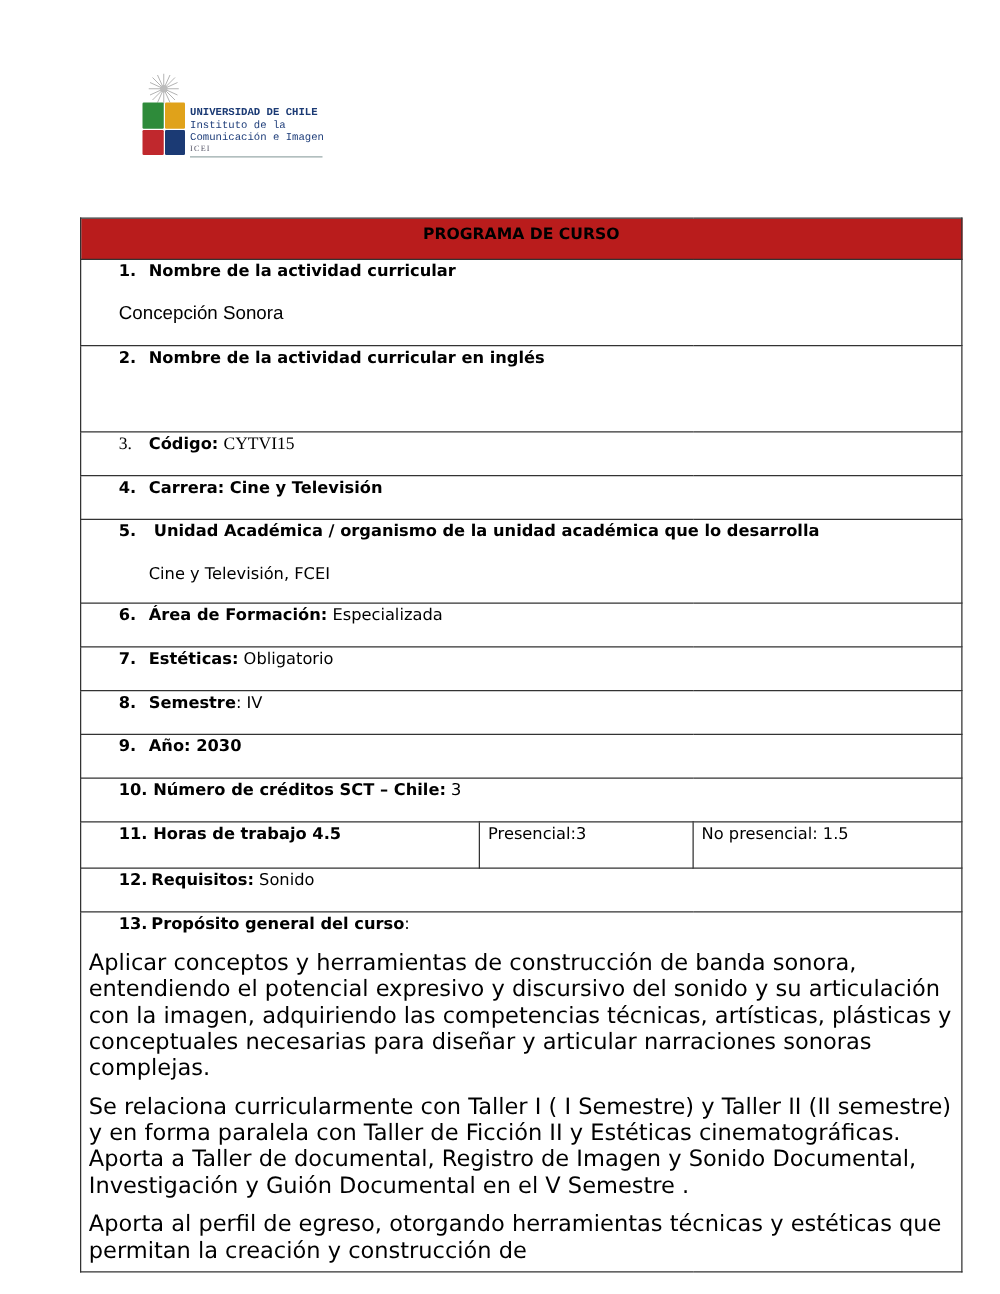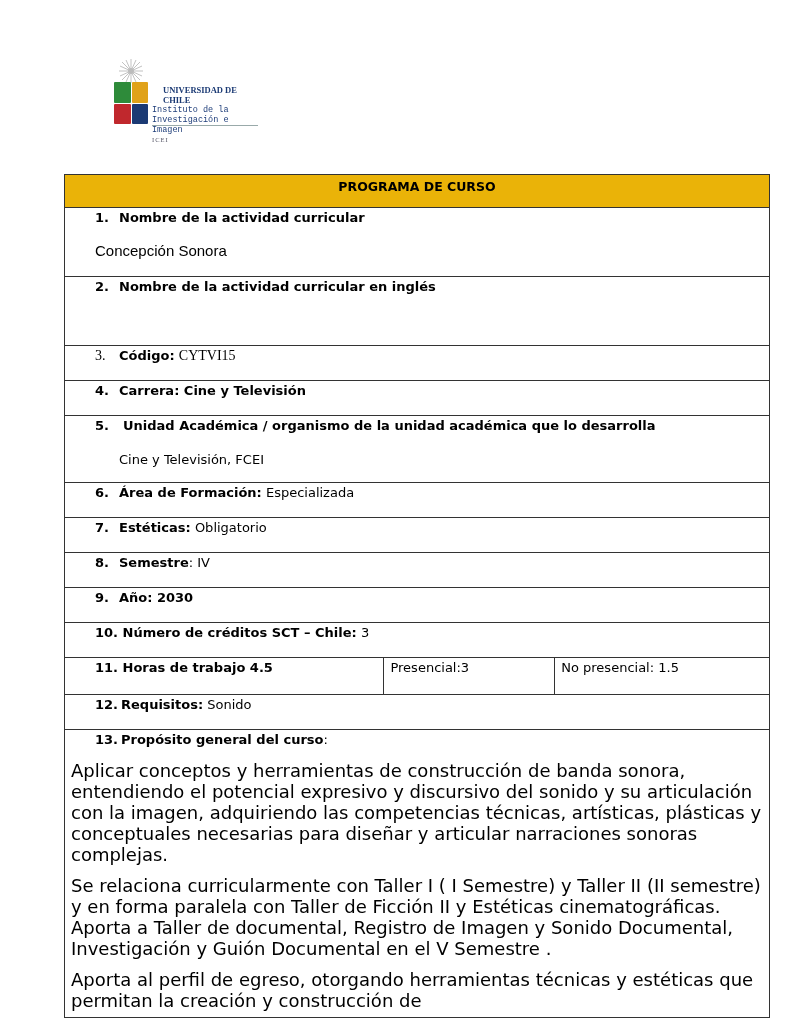--- a/index.html
+++ b/index.html
@@ -2,29 +2,29 @@
 <html><head>
 <meta charset="utf-8">
 <style>
   html, body { margin:0; padding:0; background:#ffffff; }
   body { width:800px; height:1035px; position:relative; font-family:"Liberation Sans", sans-serif; color:#000; overflow:hidden; }
   .logo { position:absolute; left:112px; top:58px; width:150px; height:72px; }
   .logo .star { position:absolute; left:6px; top:0; width:26px; height:26px; }
   .logo .shield { position:absolute; left:2px; top:24px; width:34px; height:42px; display:grid; grid-template-columns:1fr 1fr; grid-template-rows:1fr 1fr; gap:1px; }
   .logo .shield div { border-radius:1px; }
   .logo .text { position:absolute; left:40px; top:27px; font-size:8.5px; line-height:10px; color:#1f3e7a; }
-  .logo .text .l1 { font-weight:bold; font-family:Liberation Serif, serif; color:#1b3a74;margin-left:11px; }
+  .logo .text .l1 { font-weight:bold; font-family:Liberation Mono, monospace; color:#1b3a74; }
   .logo .text .l2, .logo .text .l3 { font-family:Liberation Mono, monospace; }
   .logo .text .l4 { font-size:6.5px; letter-spacing:1px; color:#556; font-family:"Liberation Serif", serif; }
   .logo .underline { position:absolute; left:40px; top:67px; width:106px; height:1px; background:#9aa; }
 
   table.prog { position:absolute; left:64px; top:174px; width:706px; border-collapse:collapse; font-family:"DejaVu Sans", sans-serif; }
   table.prog td { border:1px solid #333; vertical-align:top; padding:0; }
   .cell { font-size:13px; line-height:16px; }
-  .hdr { background:#eab308; text-align:center; font-weight:bold; height:32px; font-size:12.5px; }
+  .hdr { background:#b91c1c; text-align:center; font-weight:bold; height:32px; font-size:12.5px; }
   .hdr span { display:block; padding-top:4px; }
   .lbl { font-weight:bold; }
   .num { display:inline-block; width:24px; }
   .serif { font-family:"Liberation Serif", serif; font-size:14px; }
   .para { font-size:18px; line-height:21px; padding:0 6px 0 6px; margin:0; }
   .para + .para { margin-top:10px; }
 </style>
 </head>
 <body>
 
@@ -44,21 +44,21 @@
   </svg>
   <div class="shield">
     <div style="background:#2e8b3a"></div>
     <div style="background:#e0a21a"></div>
     <div style="background:#c0282d"></div>
     <div style="background:#1b3a74"></div>
   </div>
   <div class="text">
     <div class="l1">UNIVERSIDAD DE CHILE</div>
     <div class="l2">Instituto de la</div>
-    <div class="l3">Investigación e Imagen</div>
+    <div class="l3">Comunicación e Imagen</div>
     <div class="l4">ICEI</div>
   </div>
   <div class="underline"></div>
 </div>
 
 <table class="prog">
   <colgroup>
       <col style="width:320px">
       <col style="width:171px">
       <col style="width:215px">

